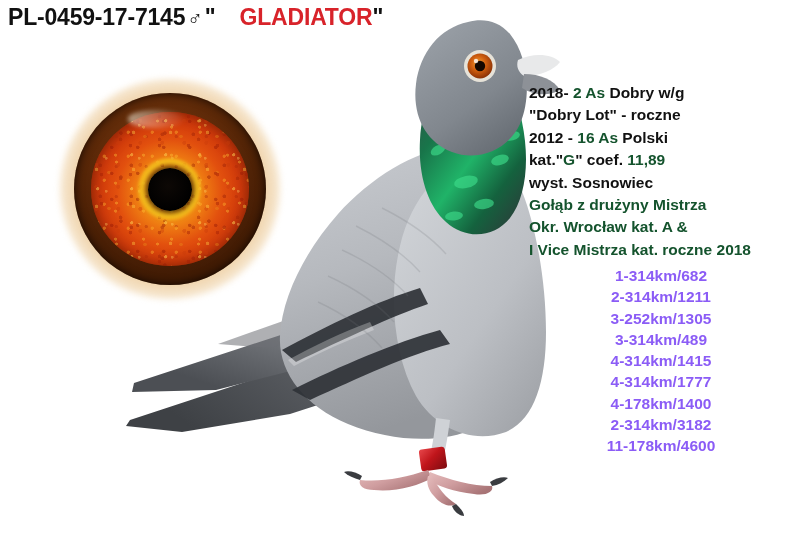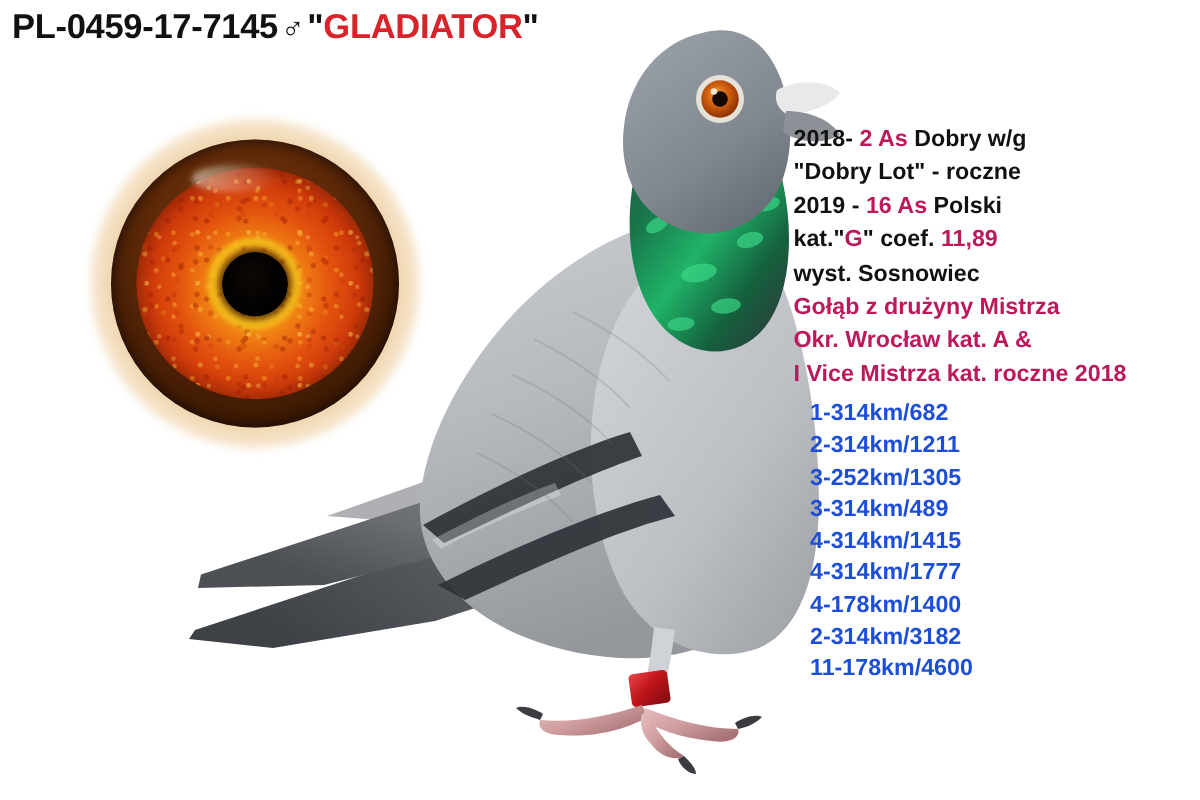--- a/index.html
+++ b/index.html
@@ -24,21 +24,21 @@
     font-size: 23px;
     font-weight: bold;
     color: #111111;
     letter-spacing: -0.2px;
     white-space: nowrap;
   }
   #title-bar .gender-glyph {
     font-size: 21px;
     padding: 0 2px;
   }
-  #title-bar .nickname { color: #D8232A; }
+  #title-bar .nickname { color: #D8232A; margin-left: 24px; }
   #title-bar .quote { color: #111111; }
 
   
   #eye-photo {
     position: absolute;
     left: 74px;
     top: 93px;
     width: 192px;
     height: 192px;
   }
@@ -149,35 +149,35 @@
     position: absolute;
     left: 529px;
     top: 82px;
     width: 268px;
     font-size: 15.5px;
     font-weight: bold;
     line-height: 22.4px;
     color: #111111;
     white-space: nowrap;
   }
-  #achievements .red { color: #be185d; }
+  #achievements .red { color: #14532d; }
   .ach-line { height: 22.4px; }
 
   
   #race-results {
     position: absolute;
     left: 540px;
     top: 265px;
     width: 250px;
-    text-align: left;
+    text-align: center;
     padding-right: 8px;
     font-size: 15.5px;
     font-weight: bold;
     line-height: 21.3px;
-    color: #1d4ed8;
+    color: #8b5cf6;
     box-sizing: border-box;
   }
   .result-line { height: 21.3px; }
 </style>
 </head>
 <body>
 
 <div id="page">
 
   <div id="title-bar">
@@ -325,21 +325,21 @@
         <path d="M240,480 C234,478 228,476 224,472 C228,470 236,472 242,476 Z" fill="#3a3c40"></path>
         <path d="M372,486 C378,485 384,482 388,478 C384,476 376,478 370,482 Z" fill="#3a3c40"></path>
         <path d="M336,504 C340,508 344,512 344,516 C340,516 334,512 332,506 Z" fill="#3a3c40"></path>
       </g>
     </svg>
   </div>
 
   <div id="achievements">
       <div class="ach-line"><span>2018- </span><span class="red">2 As</span><span> Dobry w/g</span></div>
       <div class="ach-line"><span>"Dobry Lot" - roczne</span></div>
-      <div class="ach-line"><span>2019 - </span><span class="red">16 As</span><span> Polski</span></div>
+      <div class="ach-line"><span>2012 - </span><span class="red">16 As</span><span> Polski</span></div>
       <div class="ach-line"><span>kat."</span><span class="red">G</span><span>" coef. </span><span class="red">11,89</span></div>
       <div class="ach-line"><span>wyst. Sosnowiec</span></div>
       <div class="ach-line"><span class="red">Gołąb z drużyny Mistrza</span></div>
       <div class="ach-line"><span class="red">Okr. Wrocław kat. A  &amp;</span></div>
       <div class="ach-line"><span class="red">I Vice Mistrza kat. roczne 2018</span></div>
     </div>
 
   <div id="race-results">
       <div class="result-line">1-314km/682</div>
       <div class="result-line">2-314km/1211</div>

